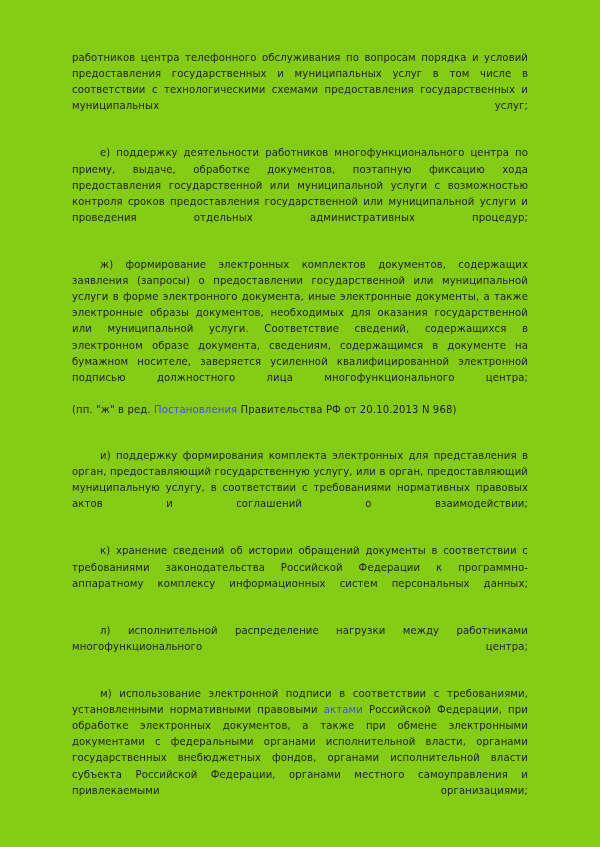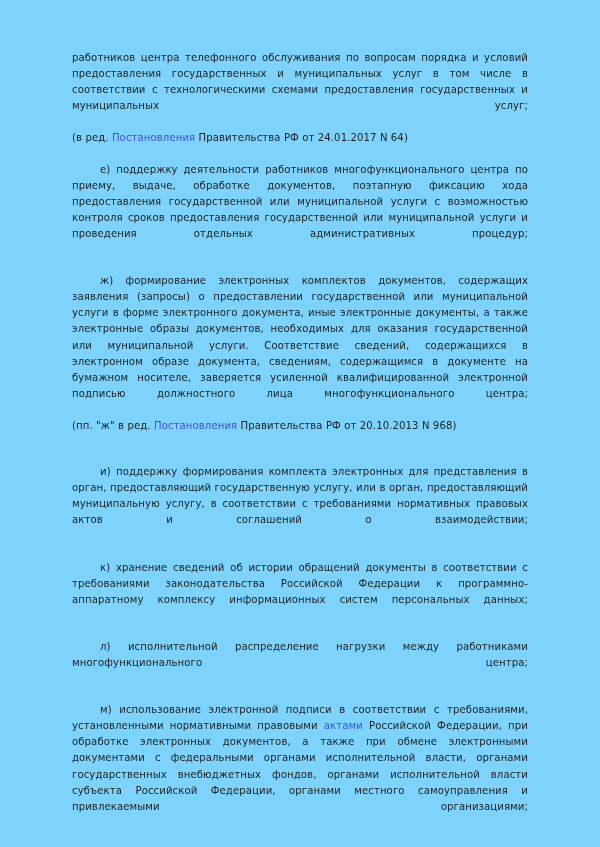--- a/index.html
+++ b/index.html
@@ -9,21 +9,21 @@
     background: #ffffff;
   }
   body {
     font-family: "DejaVu Sans", "Liberation Sans", sans-serif;
     color: #1a1a1a;
   }
   .page {
     position: relative;
     width: 600px;
     height: 847px;
-    background: #7dd3fc;
+    background: #84cc16;
     overflow: hidden;
     box-sizing: border-box;
   }
   .doc-body {
     position: absolute;
     left: 72px;
     top: 50px;
     width: 456px;
   }
   .para {
@@ -61,21 +61,20 @@
   .para.amend::after { display: none; }
 </style>
 </head>
 <body>
 
 <div class="page">
   <div class="doc-body">
 
     <p class="para noindent">работников центра телефонного обслуживания по вопросам порядка и условий предоставления государственных и муниципальных услуг в том числе в соответствии с технологическими схемами предоставления государственных и муниципальных услуг;</p>
 
-    <p class="para amend"><span>(в ред. </span><a class="link" href="#">Постановления</a><span> Правительства РФ от 24.01.2017 N 64)</span></p>
 
     <div class="gap-lg"></div>
 
     <p class="para indent">е) поддержку деятельности работников многофункционального центра по приему, выдаче, обработке документов, поэтапную фиксацию хода предоставления государственной или муниципальной услуги с возможностью контроля сроков предоставления государственной или муниципальной услуги и проведения отдельных административных процедур;</p>
 
     <div class="gap-lg"></div>
 
     <p class="para indent">ж) формирование электронных комплектов документов, содержащих заявления (запросы) о предоставлении государственной или муниципальной услуги в форме электронного документа, иные электронные документы, а также электронные образы документов, необходимых для оказания государственной или муниципальной услуги. Соответствие сведений, содержащихся в электронном образе документа, сведениям, содержащимся в документе на бумажном носителе, заверяется усиленной квалифицированной электронной подписью должностного лица многофункционального центра;</p>
 
     <p class="para amend"><span>(пп. "ж" в ред. </span><a class="link" href="#">Постановления</a><span> Правительства РФ от 20.10.2013 N 968)</span></p>

